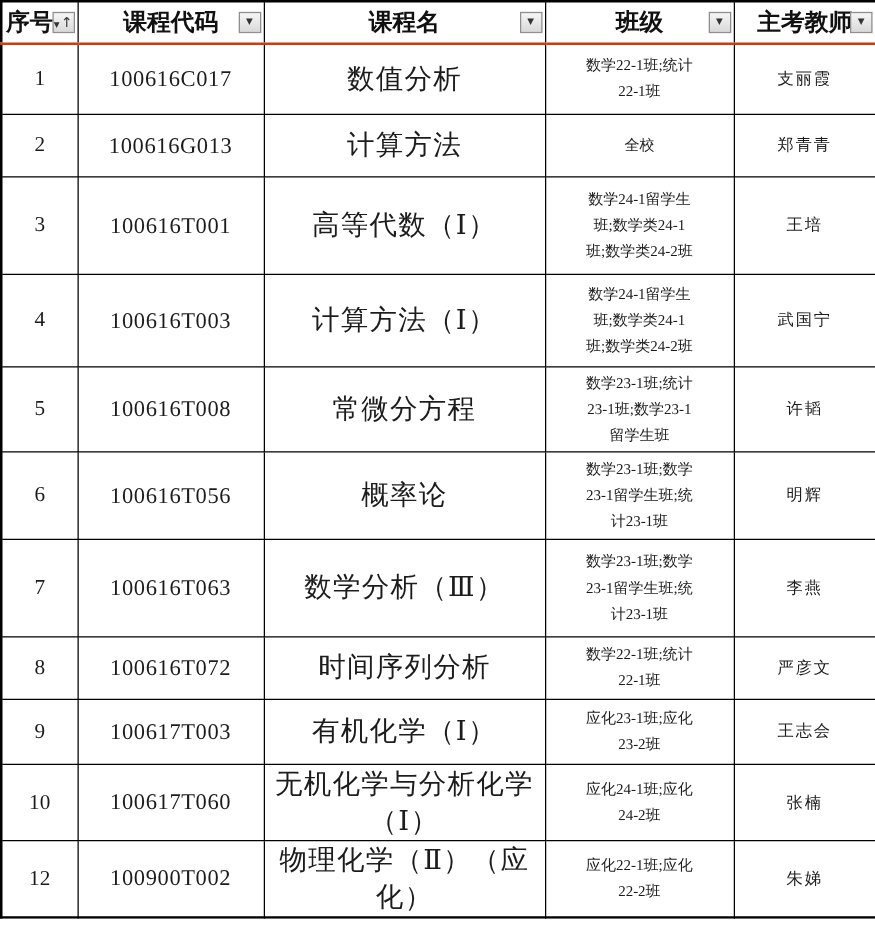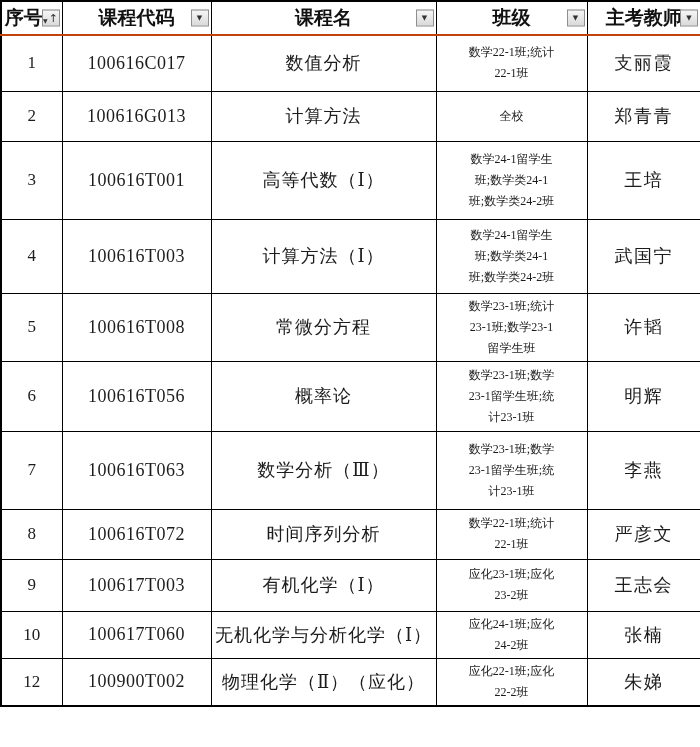--- a/index.html
+++ b/index.html
@@ -41,23 +41,23 @@
   tbody tr:nth-child(6)  { height: 70px; }
   tbody tr:nth-child(7)  { height: 78px; }
   tbody tr:nth-child(8)  { height: 50px; }
   tbody tr:nth-child(9)  { height: 52px; }
   tbody tr:nth-child(10) { height: 45px; }
   tbody tr:nth-child(11) { height: 47px; }
   tbody tr:nth-child(12) { height: 48px; }
 
   td.c-no      { font-size: 17px; }
   td.c-code    { font-size: 18px; letter-spacing: 0.5px; text-align: center; }
-  td.c-name    { font-size: 18px; letter-spacing: 1px; padding: 0 2px; }
+  td.c-name    { font-size: 22px; letter-spacing: 1px; padding: 0 2px; }
   td.c-class   { font-size: 12px; line-height: 21px; white-space: pre-line; padding: 2px 2px; }
-  td.c-teacher { font-size: 18px; letter-spacing: 1.5px; }
+  td.c-teacher { font-size: 13px; letter-spacing: 1.5px; }
 
   
   .fbtn {
     position: absolute;
     right: 2px;
     top: 50%;
     transform: translateY(-50%);
     width: 18px;
     height: 17px;
     box-sizing: border-box;

